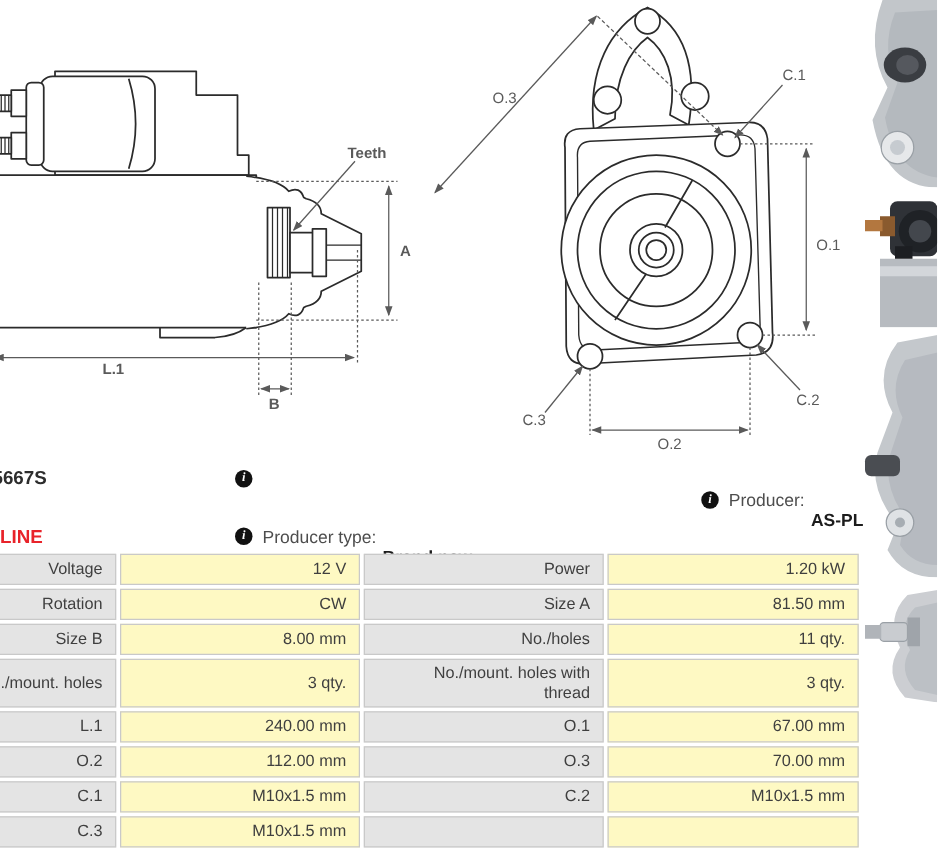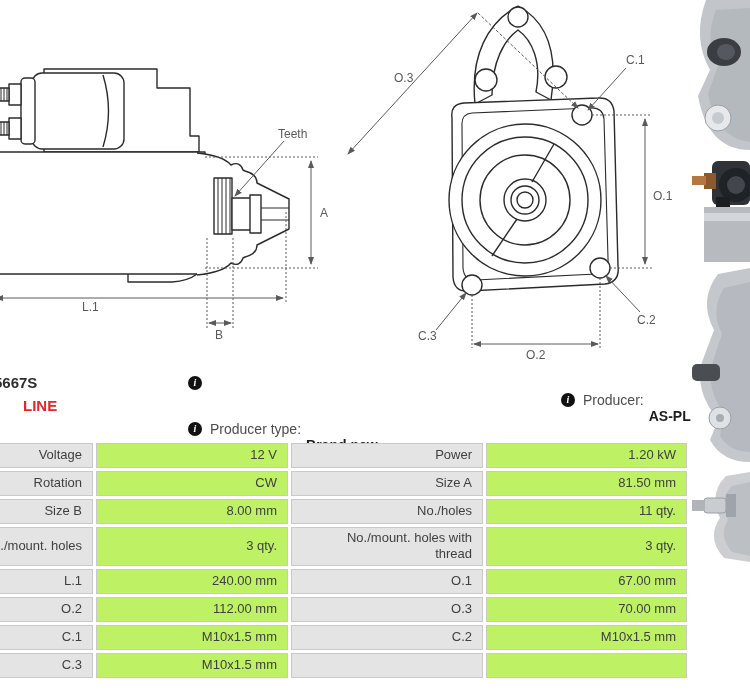--- a/index.html
+++ b/index.html
@@ -2,28 +2,28 @@
 <html><head>
 <meta charset="utf-8">
 <style>
   html,body{margin:0;padding:0;background:#fff;}
   .page{
     position:relative;width:750px;height:692px;overflow:hidden;background:#fff;
     font-family:"Liberation Sans",sans-serif;color:#3f3f3f;
   }
   
   .diag{position:absolute;}
-  #side-diagram{left:0;top:12px;}
+  #side-diagram{left:0;top:0;font-weight:bold;}
   #front-diagram{left:340px;top:0;}
   .dim-label{font-size:12px;fill:#5a5a5a;font-family:"Liberation Sans",sans-serif;}
   
   .photo{position:absolute;left:690px;width:60px;overflow:hidden;}
   
   .sku{position:absolute;left:-6px;top:374px;font-size:15px;font-weight:bold;color:#2d2d2d;}
-  .line-tag{position:absolute;left:0px;top:397px;font-size:15px;font-weight:bold;margin-left:23px;}
+  .line-tag{position:absolute;left:0px;top:421px;font-size:15px;font-weight:bold;}
   .info-row{position:absolute;display:flex;align-items:center;gap:8px;font-size:14px;color:#4d4d4d;white-space:nowrap;}
   #info-desc{left:188px;top:376px;}
   #info-type{left:188px;top:405px;}
   #info-producer{left:561px;top:376px;}
   .bold-val{font-weight:bold;color:#1c1c1c;margin-top:32px;}
   .info-icon{
     display:inline-block;width:14px;height:14px;border-radius:50%;background:#111;color:#fff;
     font-size:10px;font-weight:bold;line-height:14px;text-align:center;flex:0 0 auto;
     font-family:"Liberation Serif",serif;font-style:italic;
   }
@@ -33,21 +33,21 @@
   .spec-table{
     position:absolute;left:-63px;top:440px;width:753px;
     border-collapse:separate;border-spacing:3px;table-layout:fixed;
   }
   .spec-table td{
     border:1px solid #c9c9c9;box-sizing:border-box;height:25px;
     padding:2px 10px;font-size:13px;color:#3f3f3f;text-align:right;line-height:1.25;
     vertical-align:middle;
   }
   .spec-table td.lbl{background:#e4e4e4;}
-  .spec-table td.val{background:#bef264;}
+  .spec-table td.val{background:#fef9c3;}
   .spec-table td span{display:inline-block;max-width:150px;}
 </style>
 </head>
 <body>
 
 <div class="page">
 
   <div class="diag" id="side-diagram">
     <svg width="335" height="360" viewBox="0 0 335 360">
       <defs>

